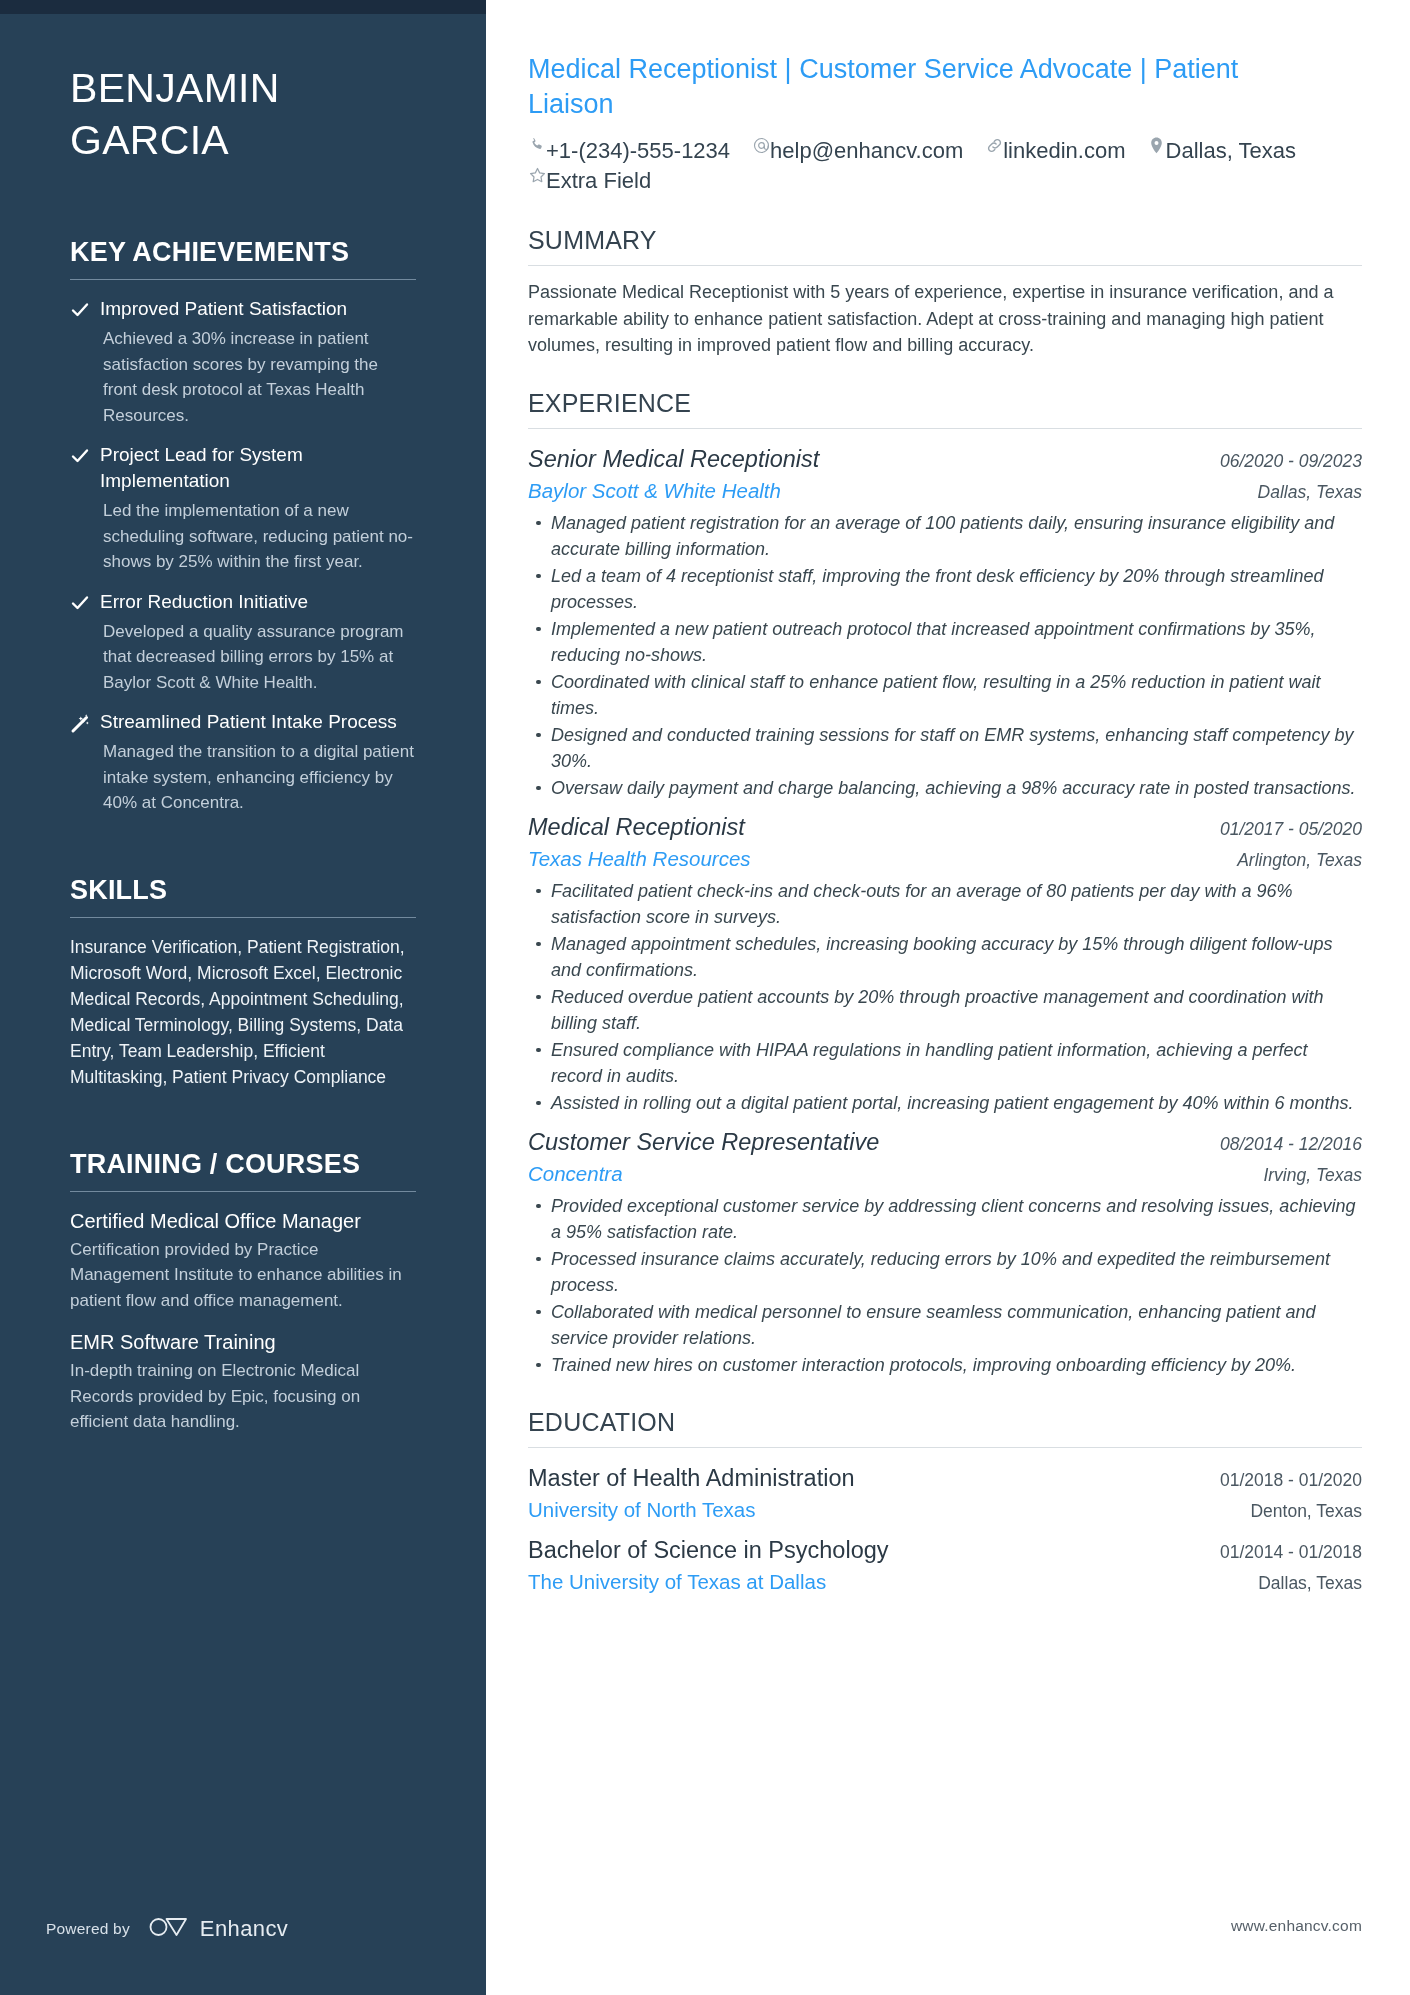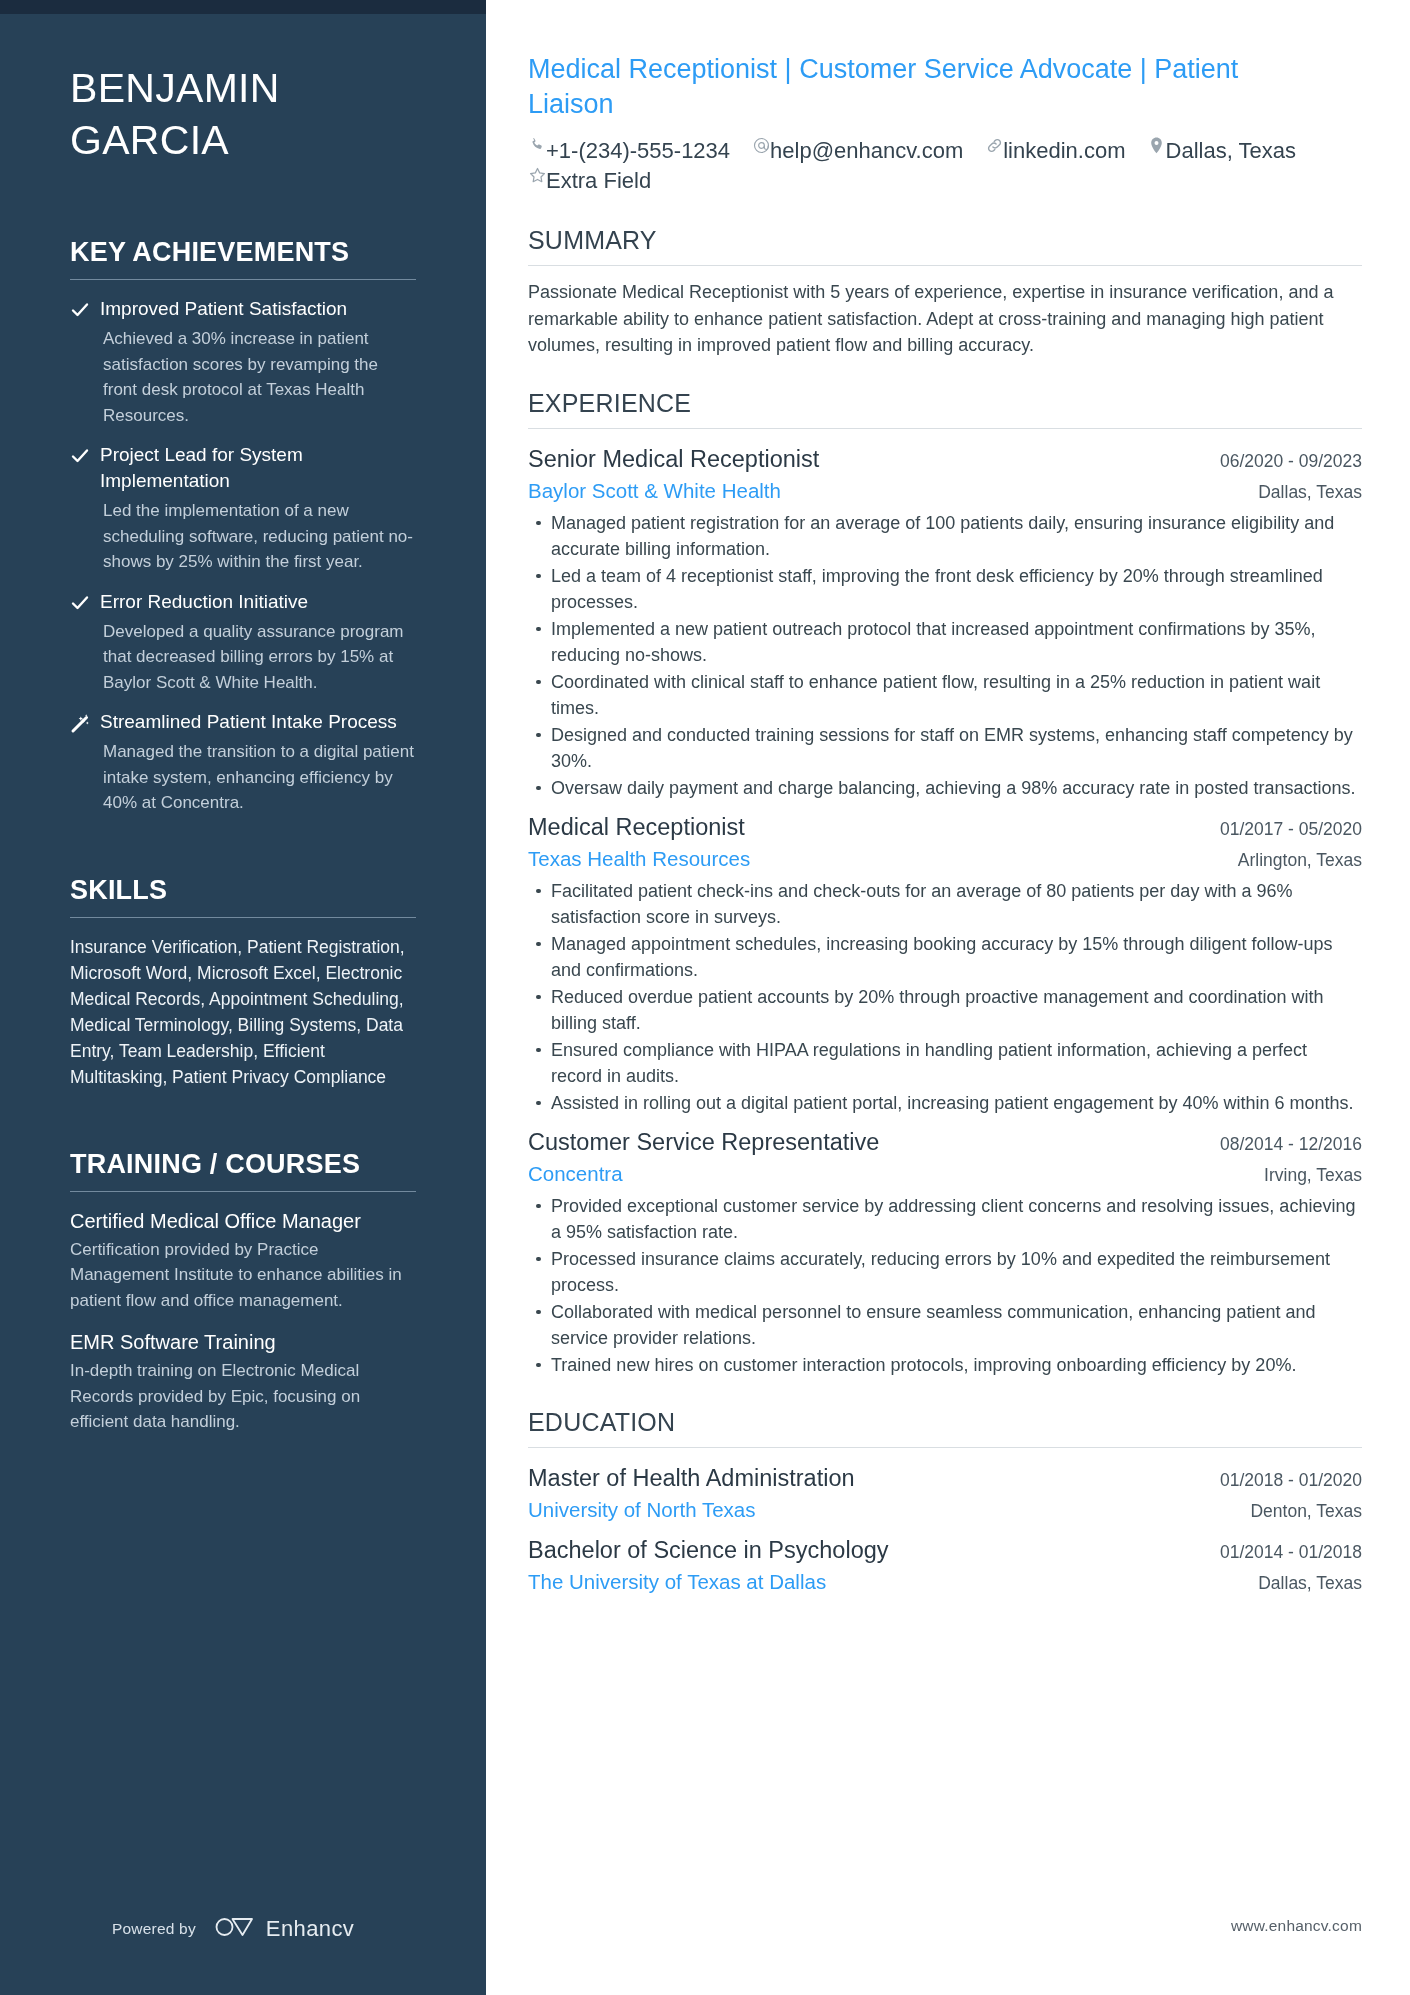--- a/index.html
+++ b/index.html
@@ -117,21 +117,21 @@
     font-size: 17px;
     line-height: 25.5px;
     color: #c3cfda;
   }
 
   
   .side-footer {
     position: absolute;
     left: 0; bottom: 52px;
     width: 486px;
-    padding: 0 112px;
+    padding: 0 46px;
     display: flex;
     align-items: center;
     gap: 18px;
   }
   .powered-by {
     font-size: 15.5px;
     color: #d8e1e9;
     letter-spacing: .2px;
   }
   .brand {
@@ -201,21 +201,21 @@
   }
 
   .summary-text {
     font-size: 18px;
     line-height: 26.5px;
     color: #39474f;
     max-width: 880px;
   }
 
   
-  .entry { margin-bottom: 9px; }
+  .entry { margin-bottom: 9px; font-style: italic; }
   .entry:last-child { margin-bottom: 0; }
 
   .entry-row {
     display: flex;
     align-items: baseline;
     justify-content: space-between;
     gap: 18px;
   }
   .entry-title {
     font-size: 23.5px;

